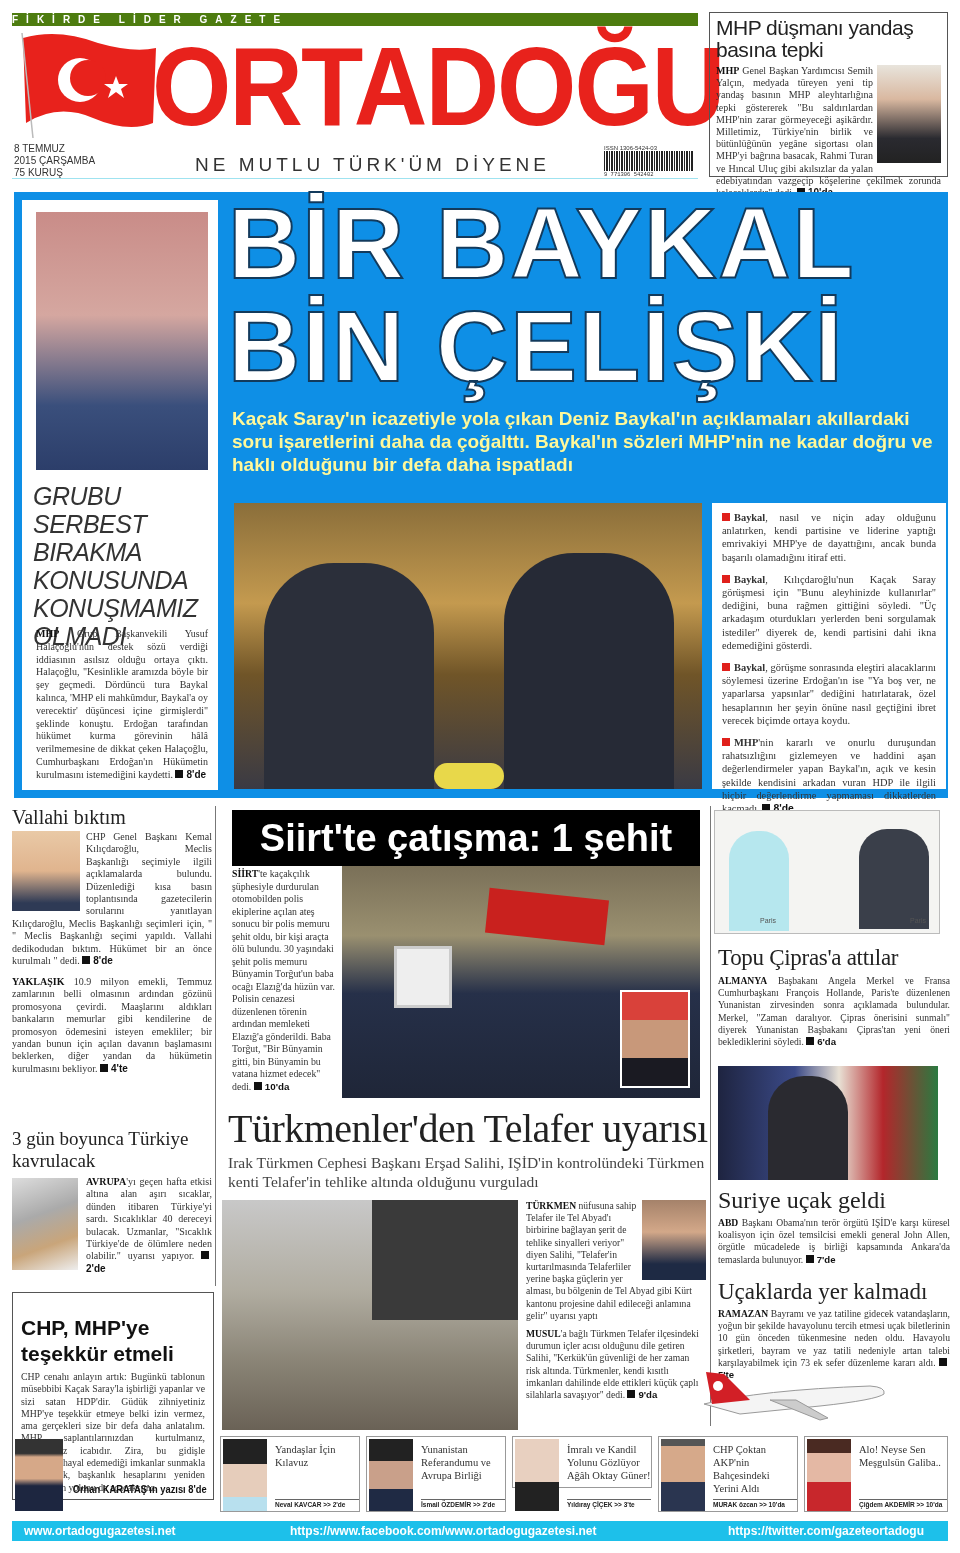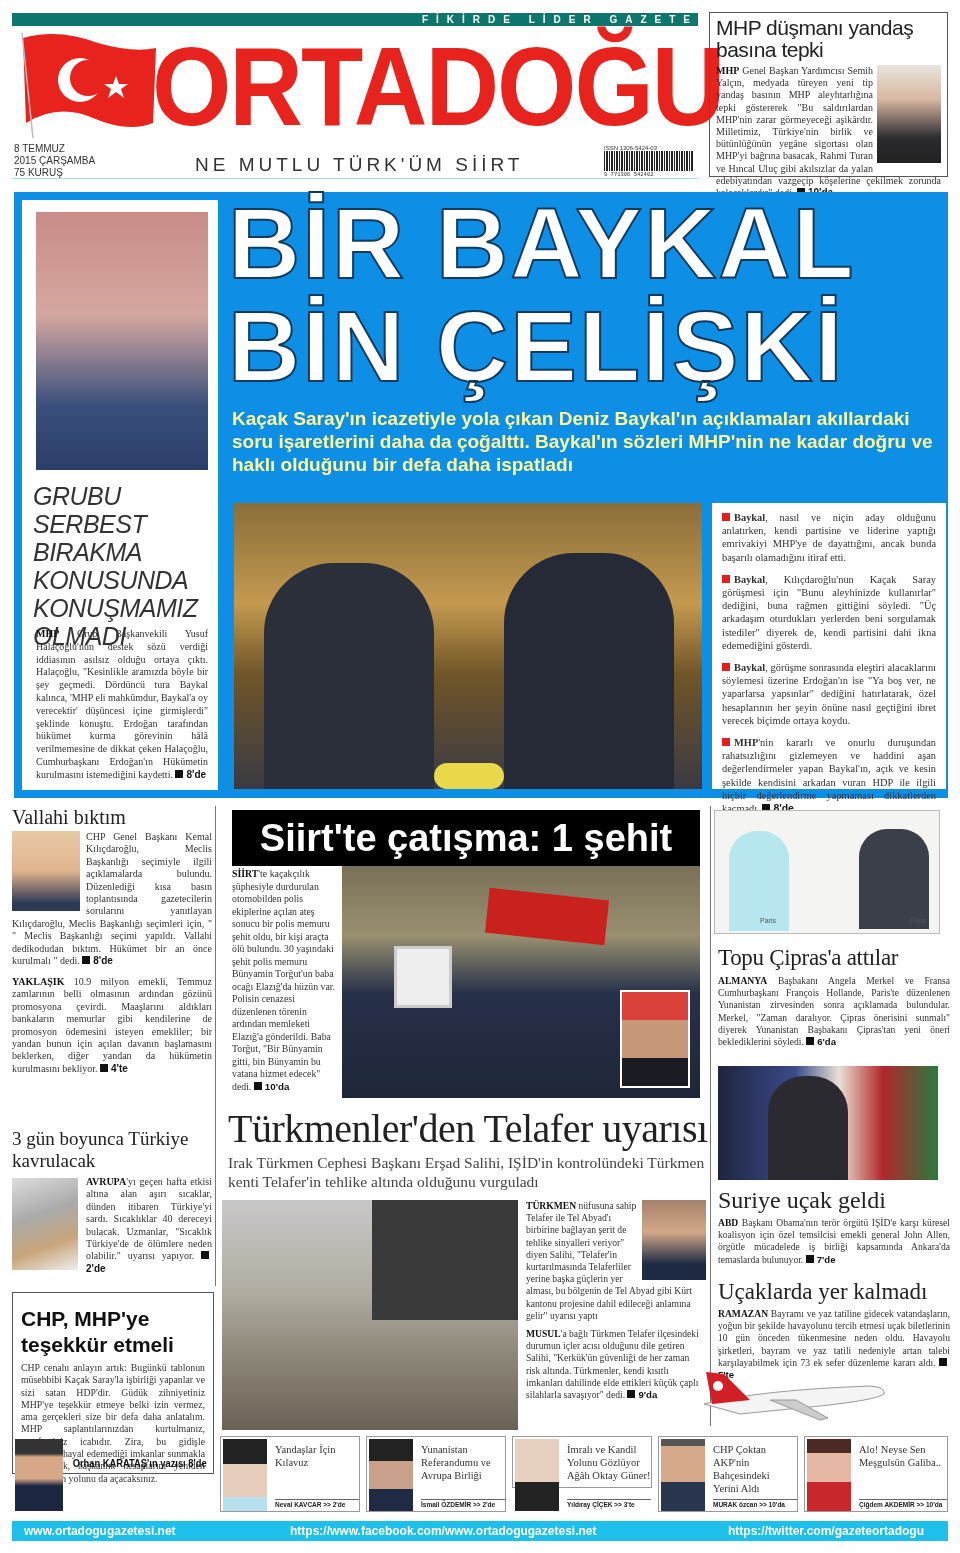--- a/index.html
+++ b/index.html
@@ -7,21 +7,21 @@
 .abs{position:absolute}
 .sans{font-family:"Liberation Sans",sans-serif}
 .serif{font-family:"Liberation Serif",serif}
 .body-text{font-size:10.5px;line-height:13px;color:#333;text-align:justify}
 .body-text b{color:#111}
 .ref{font-family:"Liberation Sans",sans-serif;font-weight:bold;color:#111}
 .sq{display:inline-block;width:8px;height:8px;background:#111;margin-right:3px;vertical-align:0}
 .redsq{display:inline-block;width:8px;height:8px;background:#e0201b;margin-right:4px;vertical-align:0}
 .photo{background:#999;overflow:hidden}
 
-#tagline-bar{left:12px;top:13px;width:686px;height:13px;background:#0f766e;color:#fff;font:bold 10px "Liberation Sans",sans-serif;letter-spacing:8px;text-align:right;line-height:13px}
+#tagline-bar{left:12px;top:13px;width:686px;height:13px;background:#4d7c0f;color:#fff;font:bold 10px "Liberation Sans",sans-serif;letter-spacing:8px;text-align:left;line-height:13px}
 #flag{left:18px;top:28px;width:140px;height:110px}
 #logo{left:152px;top:26px;font:bold 102px/110px "Liberation Sans",sans-serif;color:#e8221c;letter-spacing:-2px;transform:scaleY(1.1);transform-origin:top left}
 #motto{left:195px;top:154px;font:19px "Liberation Sans",sans-serif;letter-spacing:4px;color:#333}
 #dateblk{left:14px;top:143px;font:10px/12px "Liberation Sans",sans-serif;color:#333}
 #isbn{left:604px;top:145px;width:90px}
 #isbn .t{font:6px "Liberation Sans",sans-serif;color:#333}
 #isbn .bars{height:20px;background:repeating-linear-gradient(90deg,#222 0 1px,#fff 1px 2px,#222 2px 4px,#fff 4px 5px)}
 #isbn .n{font:5.5px "Liberation Mono",monospace;color:#333}
 #mast-line{left:12px;top:178px;width:686px;height:1px;background:#9fe3f0}
 
@@ -50,21 +50,21 @@
     <circle cx="70" cy="50" r="18" fill="#e8221c"></circle>
   <polygon points="98,48 101,56 110,56 103,61 106,70 98,64 90,70 93,61 86,56 95,56" fill="#fff"></polygon>
   <line x1="4" y1="5" x2="15" y2="110" stroke="#bbb" stroke-width="1.5"></line>
 </svg>
 <div class="abs" id="logo">ORTADOĞU</div>
 <div class="abs" id="dateblk">
   <div>8 TEMMUZ</div>
   <div>2015 ÇARŞAMBA</div>
   <div>75 KURUŞ</div>
 </div>
-<div class="abs" id="motto">NE MUTLU TÜRK'ÜM SİİRT</div>
+<div class="abs" id="motto">NE MUTLU TÜRK'ÜM DİYENE</div>
 <div class="abs" id="isbn">
   <div class="t">ISSN 1306-5424-03</div>
   <div class="bars"></div>
   <div class="n">9 771306 542402</div>
 </div>
 <div class="abs" id="mast-line"></div>
 
 <div class="abs" id="topbox">
   <h2>MHP düşmanı yandaş basına tepki</h2>
   <div class="photo" style="float:right;width:64px;height:98px;margin:4px 0 2px 4px;background:linear-gradient(180deg,#e8e4dc 0%,#d9b8a0 35%,#2a2a30 75%,#222 100%)"></div>
@@ -102,21 +102,21 @@
 <div class="abs" style="left:12px;top:972px;width:200px">
   <div class="body-text" style="font-size:10px;line-height:12.4px;margin-top:4px"><b>YAKLAŞIK</b><span> 10.9 milyon emekli, Temmuz zamlarının belli olmasının ardından gözünü promosyona çevirdi. Maaşlarını aldıkları bankaların memurlar gibi kendilerine de promosyon ödemesini isteyen emekliler; bir yandan bunun için açılan davanın başlamasını beklerken, diğer yandan da hükümetin kurulmasını bekliyor.</span> <span class="sq"></span><span class="ref">4'te</span></div>
 </div>
 <div class="abs" style="left:12px;top:1128px;width:200px">
   <div class="serif" style="font-size:19px;line-height:22px">3 gün boyunca Türkiye kavrulacak</div>
   <div class="photo" style="float:left;width:66px;height:92px;margin:6px 8px 0 0;background:linear-gradient(160deg,#ddd,#aaa 40%,#c9a57a 70%,#eee)"></div>
   <div class="body-text" style="font-size:10px;line-height:12.4px;margin-top:4px"><b>AVRUPA</b><span>'yı geçen hafta etkisi altına alan aşırı sıcaklar, dünden itibaren Türkiye'yi sardı. Sıcaklıklar 40 dereceyi bulacak. Uzmanlar, "Sıcaklık Türkiye'de de ölümlere neden olabilir." uyarısı yapıyor.</span> <span class="sq"></span><span class="ref">2'de</span></div>
 </div>
 <div class="abs vr" style="left:215px;top:806px;height:480px"></div>
 
-<div class="abs" style="left:12px;top:1292px;width:202px;height:182px;border:1px solid #555;padding:13px 8px">
+<div class="abs" style="left:12px;top:1292px;width:202px;height:208px;border:1px solid #555;padding:22px 8px">
   <div class="sans" style="font-weight:bold;font-size:21px;line-height:26px;color:#111">CHP, MHP'ye teşekkür etmeli</div>
   <div class="body-text" style="font-size:9.8px;line-height:12.3px;margin-top:4px;padding-bottom:20px">CHP cenahı anlayın artık: Bugünkü tablonun müsebbibi Kaçak Saray'la işbirliği yapanlar ve sizi satan HDP'dir. Güdük zihniyetiniz MHP'ye teşekkür etmeye belki izin vermez, ama gerçekleri size bir defa daha anlatalım. MHP saplantılarınızdan kurtulmanız, menfaatiniz icabıdır. Zira, bu gidişle Erdoğan'a hayal edemediği imkanlar sunmakla kalmayacak, başkanlık hesaplarını yeniden yapmasının yolunu da açacaksınız.</div>
   <div class="abs photo" style="left:2px;top:146px;width:48px;height:72px;background:linear-gradient(180deg,#333 0 20%,#d6a888 25% 55%,#1d2640 65%)"></div>
   <div class="abs sans" style="right:6px;bottom:4px;font-weight:bold;font-size:11px;color:#111;transform:scaleX(0.85);transform-origin:right">Orhan KARATAŞ'ın yazısı 8'de</div>
 </div>
 
 <div class="abs sans" style="left:232px;top:810px;width:468px;height:56px;background:#000;color:#fff;font-weight:bold;font-size:38px;line-height:56px;text-align:center">Siirt'te çatışma: 1 şehit</div>
 <div class="abs body-text" style="left:232px;top:868px;width:105px;font-size:9.8px;line-height:12.5px;text-align:left"><b>SİİRT</b><span>'te kaçakçılık şüphesiyle durdurulan otomobilden polis ekiplerine açılan ateş sonucu bir polis memuru şehit oldu, bir kişi araçta ölü bulundu. 30 yaşındaki şehit polis memuru Bünyamin Torğut'un baba ocağı Elazığ'da hüzün var. Polisin cenazesi düzenlenen törenin ardından memleketi Elazığ'a gönderildi. Baba Torğut, "Bir Bünyamin gitti, bin Bünyamin bu vatana hizmet edecek" dedi.</span> <span class="sq"></span><span class="ref">10'da</span></div>
 <div class="abs photo" style="left:342px;top:866px;width:358px;height:232px;background:linear-gradient(180deg,#7a7058 0%,#9a9070 30%,#263049 55%,#1f2638 100%)">
   <div class="abs" style="left:145px;top:28px;width:120px;height:45px;background:#c9211e;transform:rotate(6deg)"></div>

